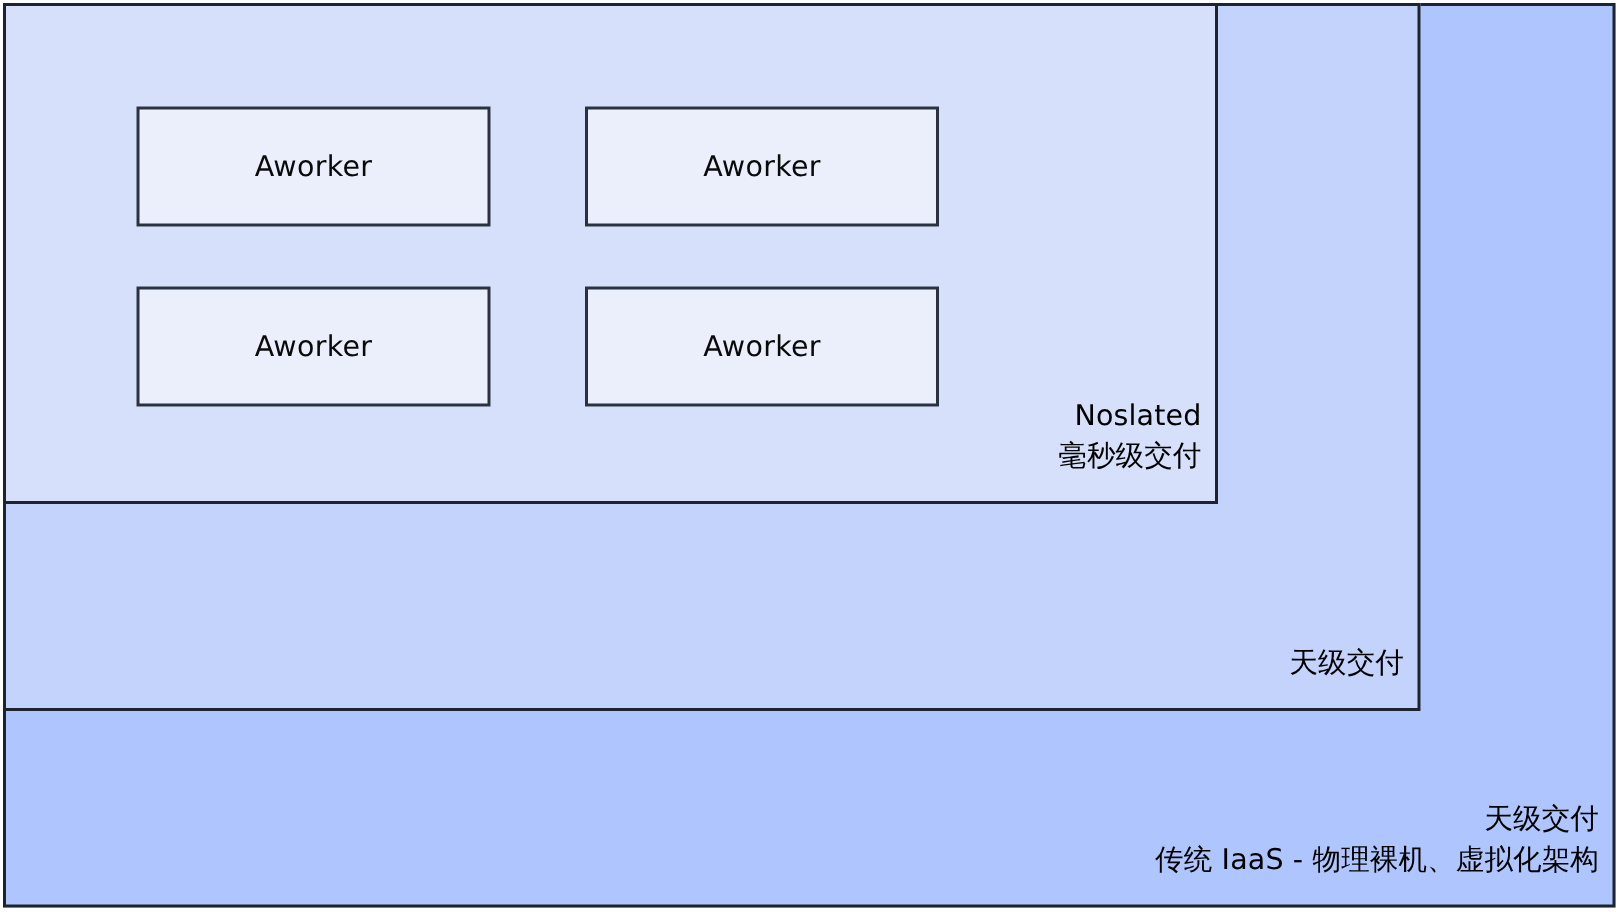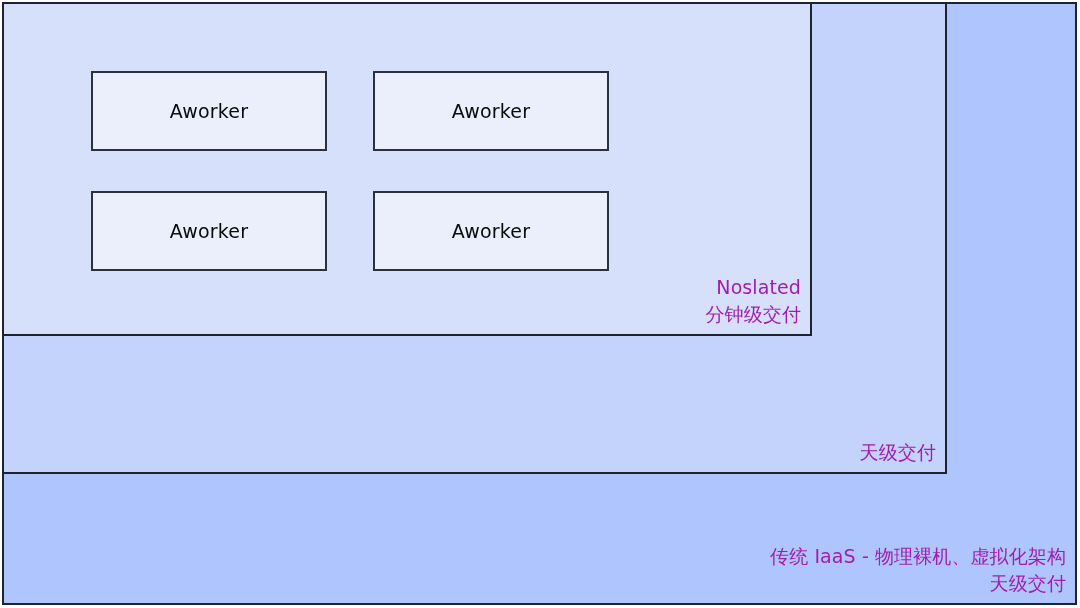--- a/index.html
+++ b/index.html
@@ -40,42 +40,42 @@
   #layer-noslated {
     width: 810px;
     height: 334px;
     background: #d6e0fa;
     z-index: 3;
   }
   
   .layer-caption {
     position: absolute;
     right: 9px;
-    bottom: 6px;
+    bottom: 16px;
     text-align: right;
-    color: #a21caf;
+    color: #000000;
     font-size: 19px;
     line-height: 27px;
     letter-spacing: 0.1px;
     white-space: nowrap;
   }
   .layer-caption .cap-line {
     display: block;
   }
   
   .worker-grid {
     position: absolute;
     left: 87px;
     top: 67px;
     width: 549px;
     z-index: 4;
   }
   .worker-row {
     display: flex;
-    gap: 46px;
+    gap: 63px;
   }
   .worker-row + .worker-row {
     margin-top: 40px;
   }
   .worker-box {
     box-sizing: border-box;
     width: 236px;
     height: 80px;
     background: #eaeffb;
     border: 2px solid #2a3140;
@@ -87,22 +87,22 @@
     letter-spacing: 0.2px;
   }
 </style>
 </head>
 <body>
 
 <div id="canvas">
 
   <div class="layer" id="layer-iaas">
     <div class="layer-caption">
+      <span class="cap-line">天级交付</span>
       <span class="cap-line">传统 IaaS - 物理裸机、虚拟化架构</span>
-      <span class="cap-line">天级交付</span>
     </div>
   </div>
 
   <div class="layer" id="layer-container">
     <div class="layer-caption">
       <span class="cap-line">天级交付</span>
     </div>
   </div>
 
   <div class="layer" id="layer-noslated">
@@ -111,17 +111,17 @@
         <div class="worker-box">Aworker</div>
         <div class="worker-box">Aworker</div>
       </div>
       <div class="worker-row">
         <div class="worker-box">Aworker</div>
         <div class="worker-box">Aworker</div>
       </div>
     </div>
     <div class="layer-caption">
       <span class="cap-line">Noslated</span>
-      <span class="cap-line">分钟级交付</span>
+      <span class="cap-line">毫秒级交付</span>
     </div>
   </div>
 
 </div>
 
 </body></html>

